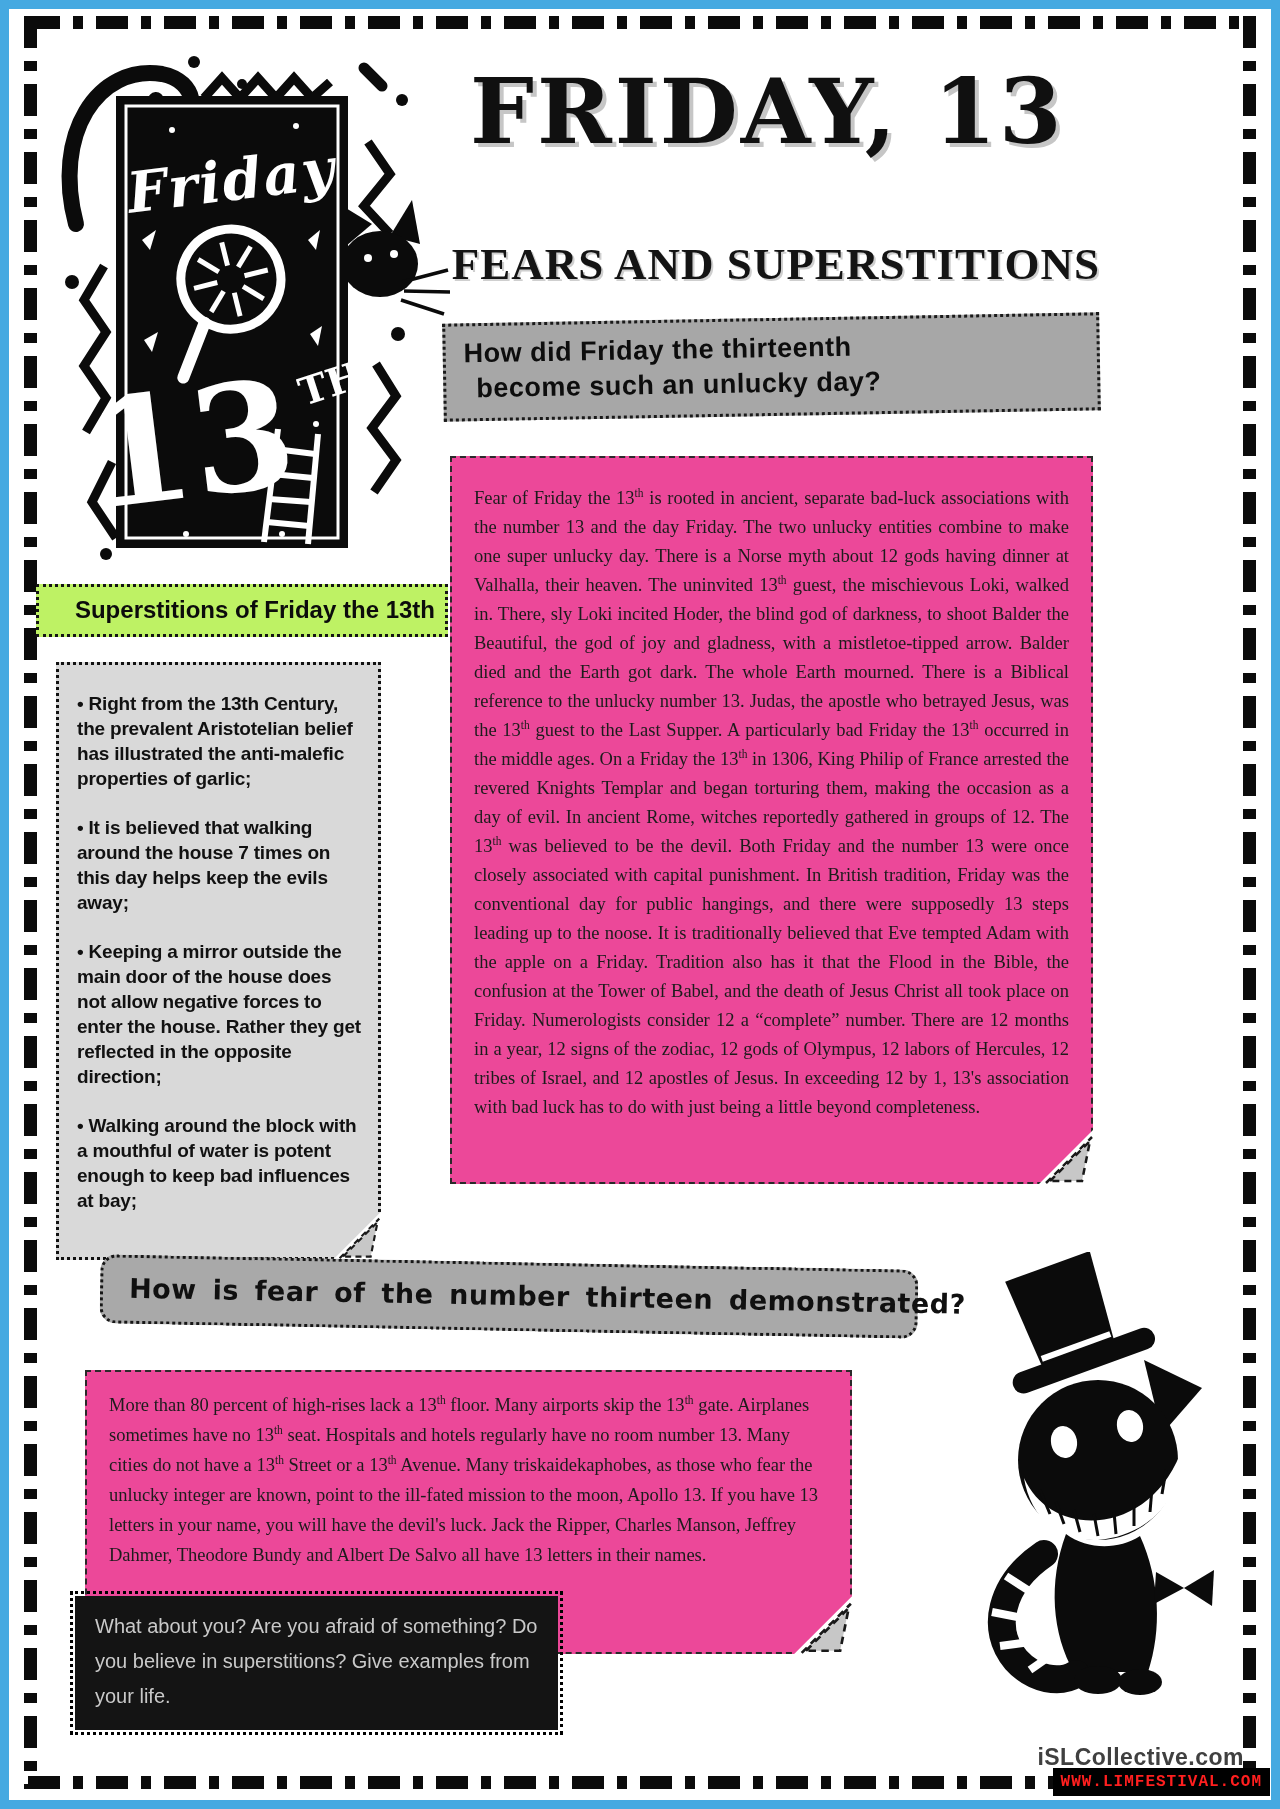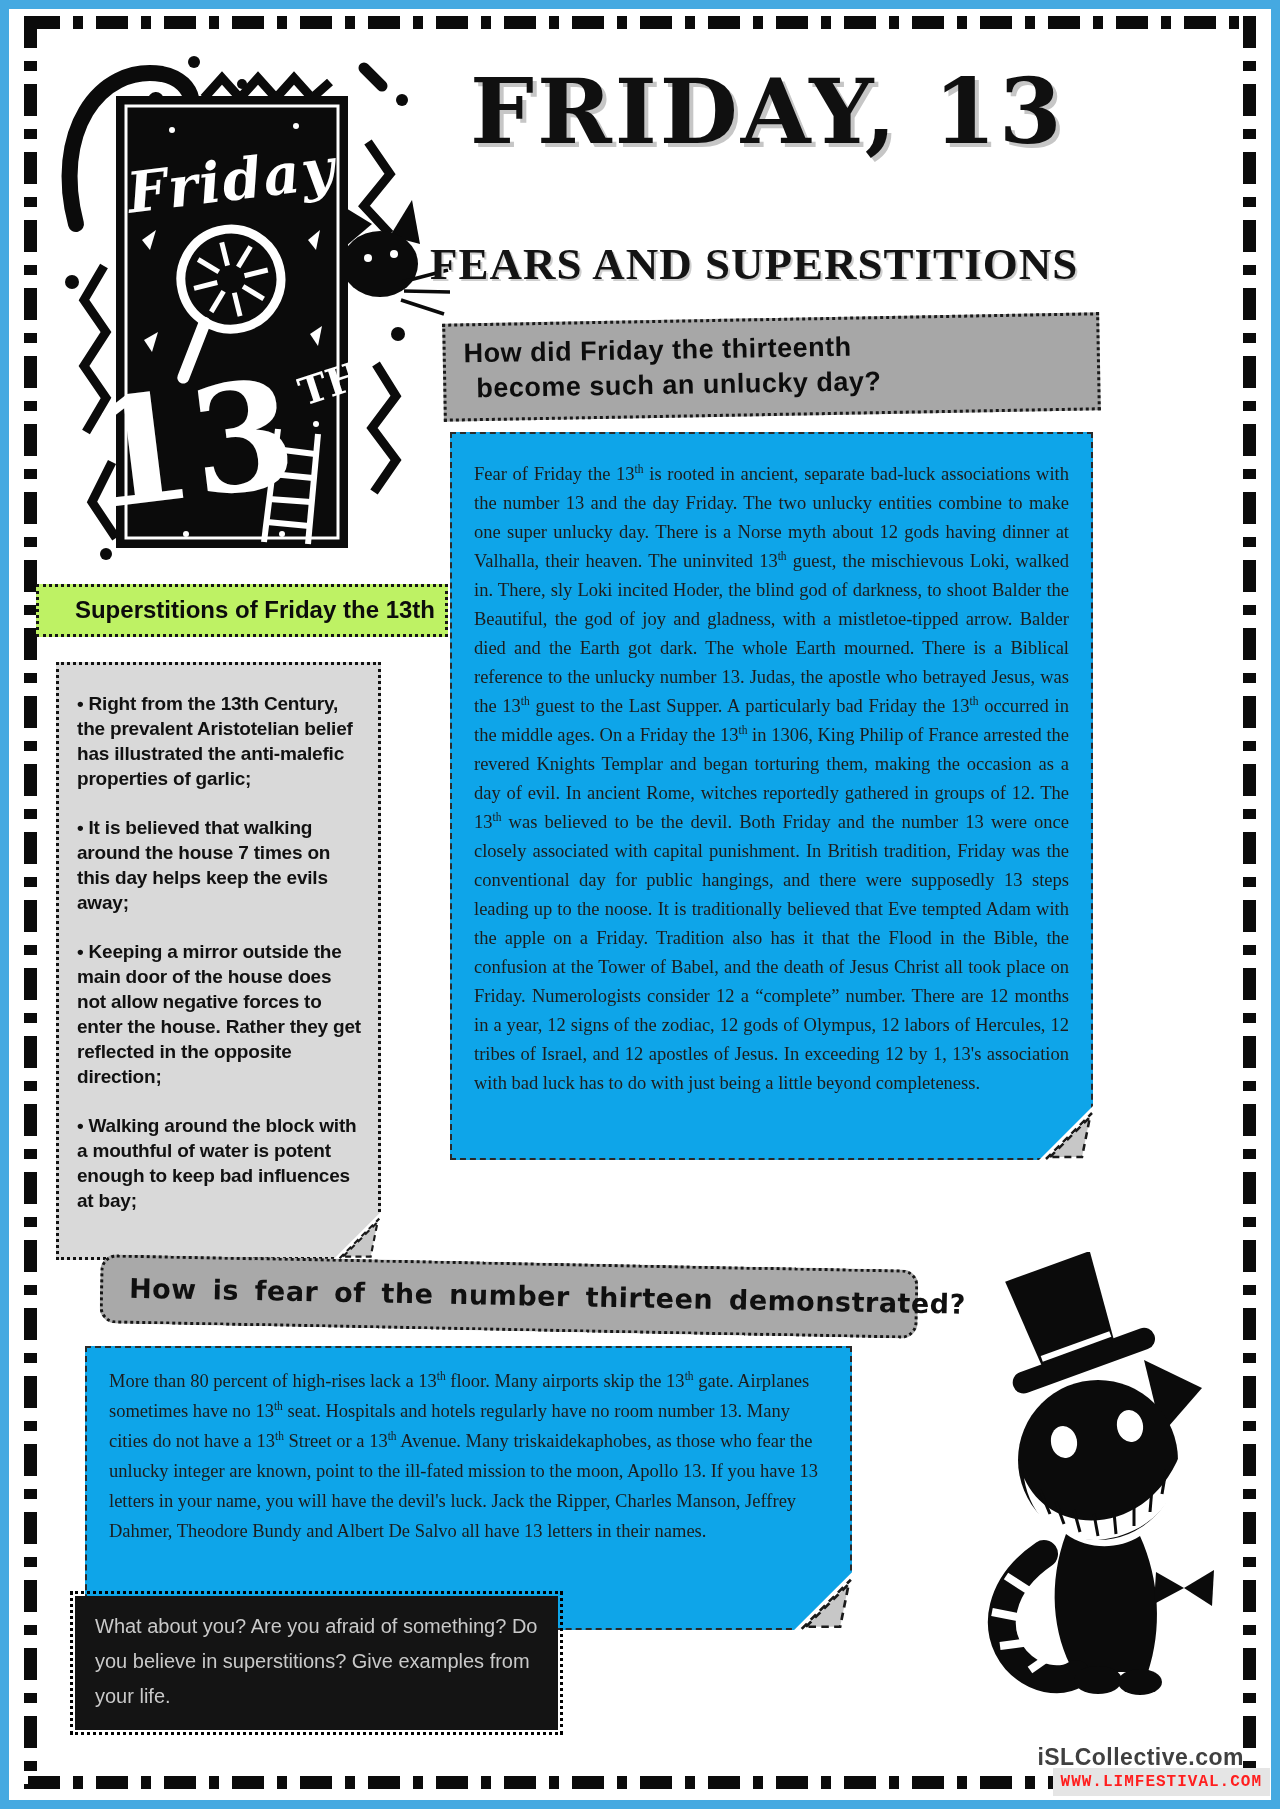--- a/index.html
+++ b/index.html
@@ -22,36 +22,36 @@
 
   #stamp { position:absolute; left:46px; top:34px; width:405px; height:532px; z-index:8; overflow:visible; }
   #cat   { position:absolute; left:948px; top:1252px; width:292px; height:452px; z-index:8; }
 
   #title {
     position:absolute; left:470px; top:58px; width:640px; text-align:left;
     font-family:"DejaVu Serif", serif; font-weight:bold; font-size:90px; letter-spacing:3px;
     color:#101010; text-shadow:4px 4px 0 #c6c6c6; white-space:nowrap; z-index:9;
   }
   #subtitle {
-    position:absolute; left:430px; top:238px; width:670px; text-align:left;
+    position:absolute; left:430px; top:238px; width:670px; text-align:right;
     font-family:"Liberation Serif", serif; font-weight:bold; font-size:45px; letter-spacing:1px;
     color:#141414; text-shadow:2px 2px 0 #cfcfcf; white-space:nowrap; z-index:9;
   }
 
   #q1head {
     position:absolute; left:443px; top:318px; width:657px; box-sizing:border-box;
     background:#a7a7a7; border:3px dotted #1a1a1a; transform:rotate(-1deg);
     padding:10px 14px 12px 18px; font-weight:bold; font-size:27px; line-height:35px;
     letter-spacing:.5px; color:#0d0d0d; z-index:10;
   }
   #q1head .l2 { display:block; padding-left:12px; }
 
   .panel {
-    position:absolute; box-sizing:border-box; background:#0ea5e9;
-    border:2px dashed #2a2a2a; z-index:9;
+    position:absolute; box-sizing:border-box; background:#ec4899;
+    border:2px dashed #2a2a2a; z-index:9;margin-top:24px;
   }
   #q1panel { left:450px; top:432px; width:643px; min-height:676px; padding:26px 22px 60px 22px; }
   #q2panel { left:85px;  top:1346px; width:767px; min-height:284px; padding:18px 22px 58px 22px; }
   .serifbody {
     font-family:"Liberation Serif", serif; font-size:18.5px; line-height:29px; color:#1c1c1c;
   }
   #q1body { text-align:justify; }
   #q2body { line-height:30px; }
   sup { font-size:0.62em; line-height:0; vertical-align:super; }
 
@@ -84,21 +84,21 @@
     position:absolute; left:75px; top:1596px; width:483px; min-height:134px; box-sizing:border-box;
     background:#141414; outline:3px dotted #000000; outline-offset:2px;
     padding:13px 20px; color:#c9c9c9; font-size:20px; line-height:35px; z-index:9;
   }
 
   #credit {
     position:absolute; right:36px; top:1744px; font-size:23px; font-weight:bold;
     color:#404040; letter-spacing:.5px; z-index:9;
   }
   #watermark {
-    position:absolute; right:10px; top:1768px; background:#e5e5e5; color:#ff1f1f;
+    position:absolute; right:10px; top:1768px; background:#000000; color:#ff1f1f;
     font-family:"Liberation Mono", monospace; font-weight:bold; font-size:16px;
     padding:5px 8px; letter-spacing:1px; z-index:70;
   }
 
   .curl { position:absolute; right:-3px; bottom:-3px; }
 </style>
 </head>
 <body>
 
 <div id="poster">

